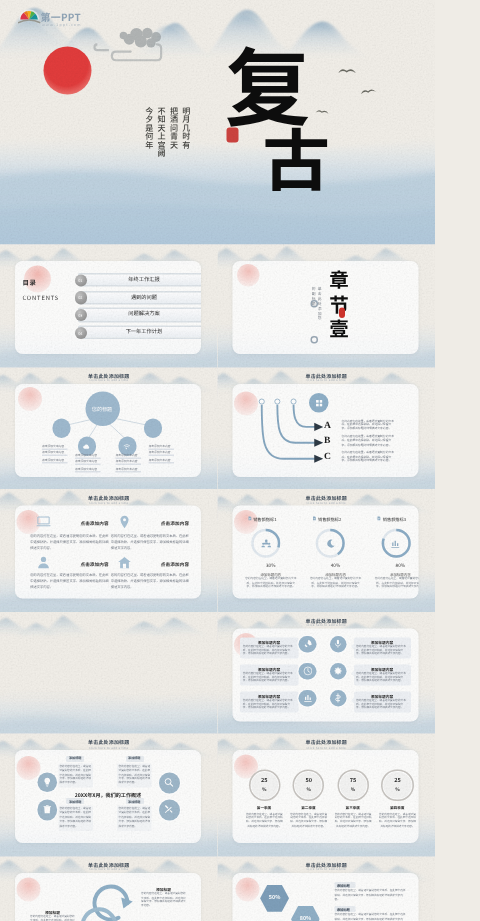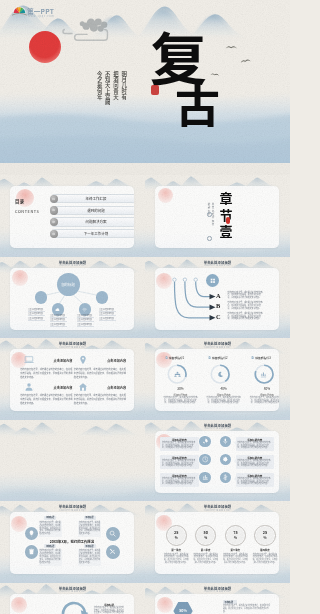--- a/index.html
+++ b/index.html
@@ -19,21 +19,21 @@
 .hero-title span{display:block;}
 .ht1{font-size:57px;line-height:53px;}
 .ht2{font-size:45px;line-height:44px;margin-left:25px;}
 .poem{position:absolute;left:96px;top:71px;display:flex;flex-direction:row-reverse;gap:2.6px;}
 .poem i{writing-mode:vertical-rl;font-style:normal;font-size:5.4px;line-height:5.6px;color:#3f3f3b;letter-spacing:.3px;font-weight:500;}
 .hseal{position:absolute;left:151px;top:85px;width:8px;height:10px;border-radius:2px;background:#c9302c;opacity:.9;}
 .bird{position:absolute;}
 
 
 .grid{position:absolute;left:0;top:163px;width:290px;height:451px;}
-.slide{position:absolute;width:145px;height:102px;overflow:hidden;background:#f2efe9;margin-top:12px;}
+.slide{position:absolute;width:145px;height:102px;overflow:hidden;background:#f2efe9;}
 .panel{position:absolute;left:10px;top:11px;width:124px;height:62px;background:rgba(255,255,255,.86);border-radius:5px;overflow:hidden;box-shadow:0 .5px 2px rgba(120,140,160,.12);}
 .inner{position:absolute;inset:0;}
 .sun{position:absolute;border-radius:50%;background:radial-gradient(circle at 50% 32%,rgba(238,143,133,.62) 0%,rgba(242,170,162,.42) 50%,rgba(248,218,214,.06) 100%);}
 .stitle{position:absolute;left:0;top:3px;width:145px;text-align:center;font-size:3.3px;color:#3d4a58;letter-spacing:.15px;font-weight:700;}
 .ssub{position:absolute;left:0;top:7.6px;width:145px;text-align:center;font-size:1.9px;color:#a7b0ba;letter-spacing:.25px;}
 
 
 .cn-label{position:absolute;left:5px;top:11.5px;font-size:4.3px;font-weight:700;color:#2d2d2d;letter-spacing:.4px;}
 .en-label{position:absolute;left:5px;top:22px;font-size:3.9px;color:#333;letter-spacing:.55px;}
 .crows{position:absolute;left:37px;top:0;width:87px;height:62px;}

